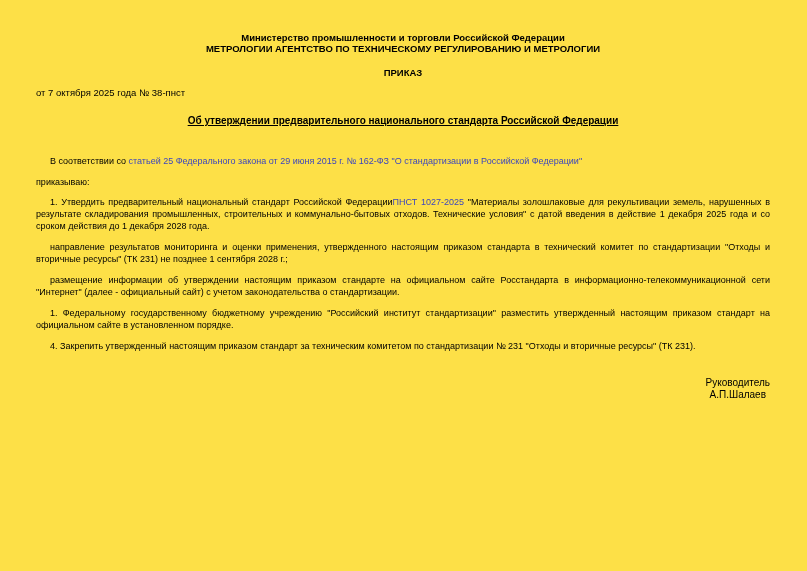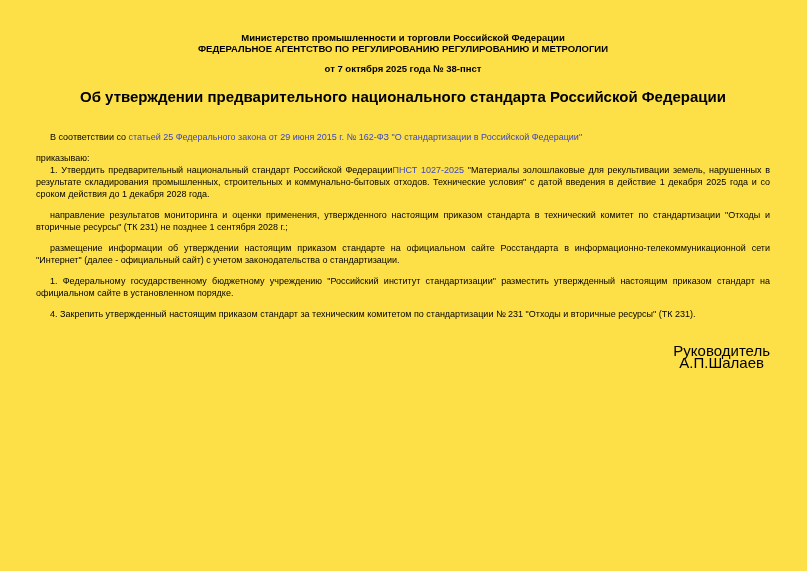--- a/index.html
+++ b/index.html
@@ -31,73 +31,74 @@
   }
   .doc-header .hline { margin: 0; }
   .doc-type {
     text-align: center;
     font-weight: bold;
     font-size: 9.5px;
     line-height: 11px;
     margin: 13px 0 0 0;
   }
   .doc-date {
-    text-align: center;
-    font-weight: bold;
+    font-weight: normal;
     font-size: 9.5px;
     line-height: 11px;
     margin: 9px 0 0 0;
   }
   .doc-title {
     text-align: center;
     font-weight: bold;
-    font-size: 15px;
+    font-size: 10px;
     line-height: 11px;
     margin: 17px 0 0 0;
+    text-decoration: underline;
   }
   
   .doc-body {
     margin-top: 29px;
     font-size: 9px;
     line-height: 12px;
   }
   .doc-body p.para {
     margin: 0 0 9px 0;
     text-align: justify;
   }
   .doc-body p.para.indent { text-indent: 14px; }
-  .doc-body p.para.tight  { margin-bottom: 0; }
+  .doc-body p.para.tight  { margin-bottom: 8px; }
   a.doc-link {
     color: var(--link-color, #3c46be);
     text-decoration: none;
     cursor: pointer;
   }
   
   .signature-wrap {
     margin-top: 25px;
     text-align: right;
   }
   .signature {
     display: inline-block;
     text-align: center;
-    font-size: 15px;
+    font-size: 10px;
     line-height: 12px;
   }
   .signature .sig-line { margin: 0; }
 </style>
 </head>
 <body style="color: rgb(0, 0, 0); background: rgb(255, 255, 255);">
 
 <div class="page">
 
   <div class="doc-header">
     <p class="hline">Министерство промышленности и торговли Российской Федерации</p>
-    <p class="hline">ФЕДЕРАЛЬНОЕ АГЕНТСТВО ПО РЕГУЛИРОВАНИЮ РЕГУЛИРОВАНИЮ И МЕТРОЛОГИИ</p>
+    <p class="hline">МЕТРОЛОГИИ АГЕНТСТВО ПО ТЕХНИЧЕСКОМУ РЕГУЛИРОВАНИЮ И МЕТРОЛОГИИ</p>
   </div>
 
+  <p class="doc-type">ПРИКАЗ</p>
   <p class="doc-date">от 7 октября 2025 года № 38-пнст</p>
   <p class="doc-title">Об утверждении предварительного национального стандарта Российской Федерации</p>
 
   <div class="doc-body">
       <p class="para indent"><span>В соответствии со </span><a class="doc-link" href="#">статьей 25 Федерального закона от 29 июня 2015 г. № 162-ФЗ "О стандартизации в Российской Федерации"</a></p>
       <p class="para tight"><span>приказываю:</span></p>
       <p class="para indent"><span>1. Утвердить предварительный национальный стандарт Российской Федерации</span><a class="doc-link" href="#">ПНСТ 1027-2025</a><span> "Материалы золошлаковые для рекультивации земель, нарушенных в результате складирования промышленных, строительных и коммунально-бытовых отходов. Технические условия" с датой введения в действие 1 декабря 2025 года и со сроком действия до 1 декабря 2028 года.</span></p>
       <p class="para indent"><span>направление результатов мониторинга и оценки применения, утвержденного настоящим приказом стандарта в технический комитет по стандартизации "Отходы и вторичные ресурсы" (ТК 231) не позднее 1 сентября 2028 г.;</span></p>
       <p class="para indent"><span>размещение информации об утверждении настоящим приказом стандарте на официальном сайте Росстандарта в информационно-телекоммуникационной сети "Интернет" (далее - официальный сайт) с учетом законодательства о стандартизации.</span></p>
       <p class="para indent"><span>1. Федеральному государственному бюджетному учреждению "Российский институт стандартизации" разместить утвержденный настоящим приказом стандарт на официальном сайте в установленном порядке.</span></p>

